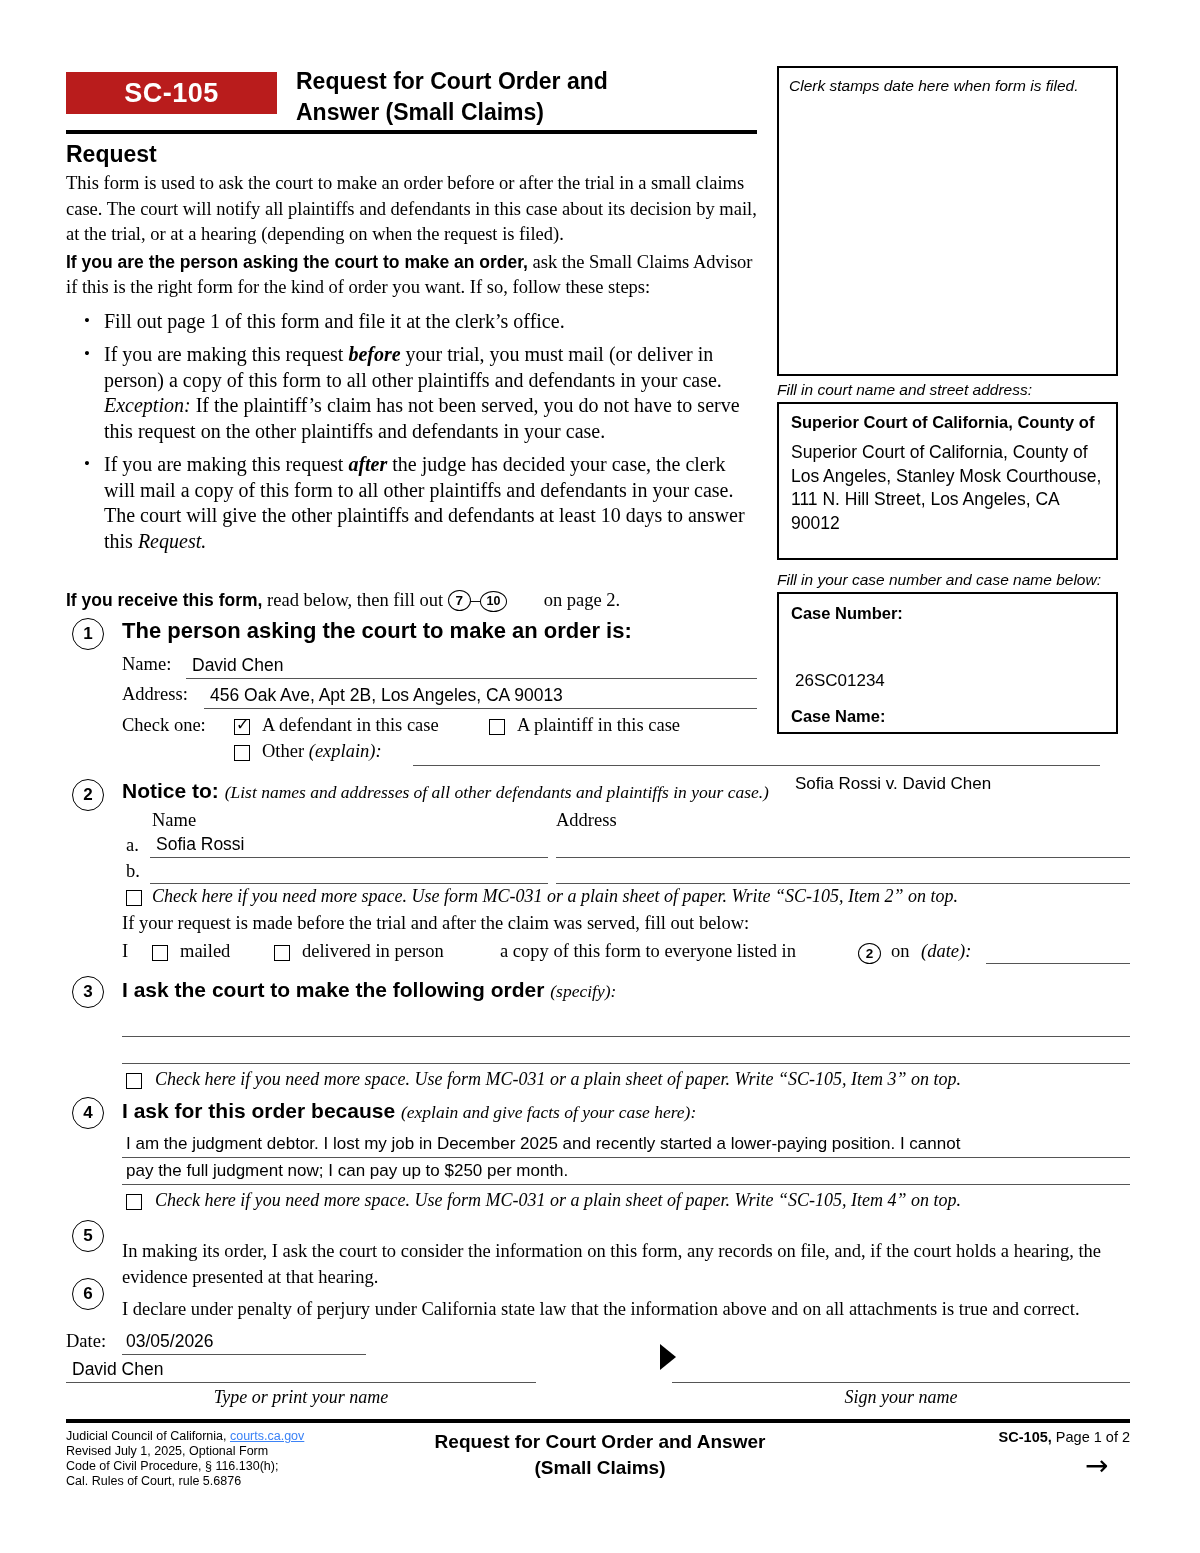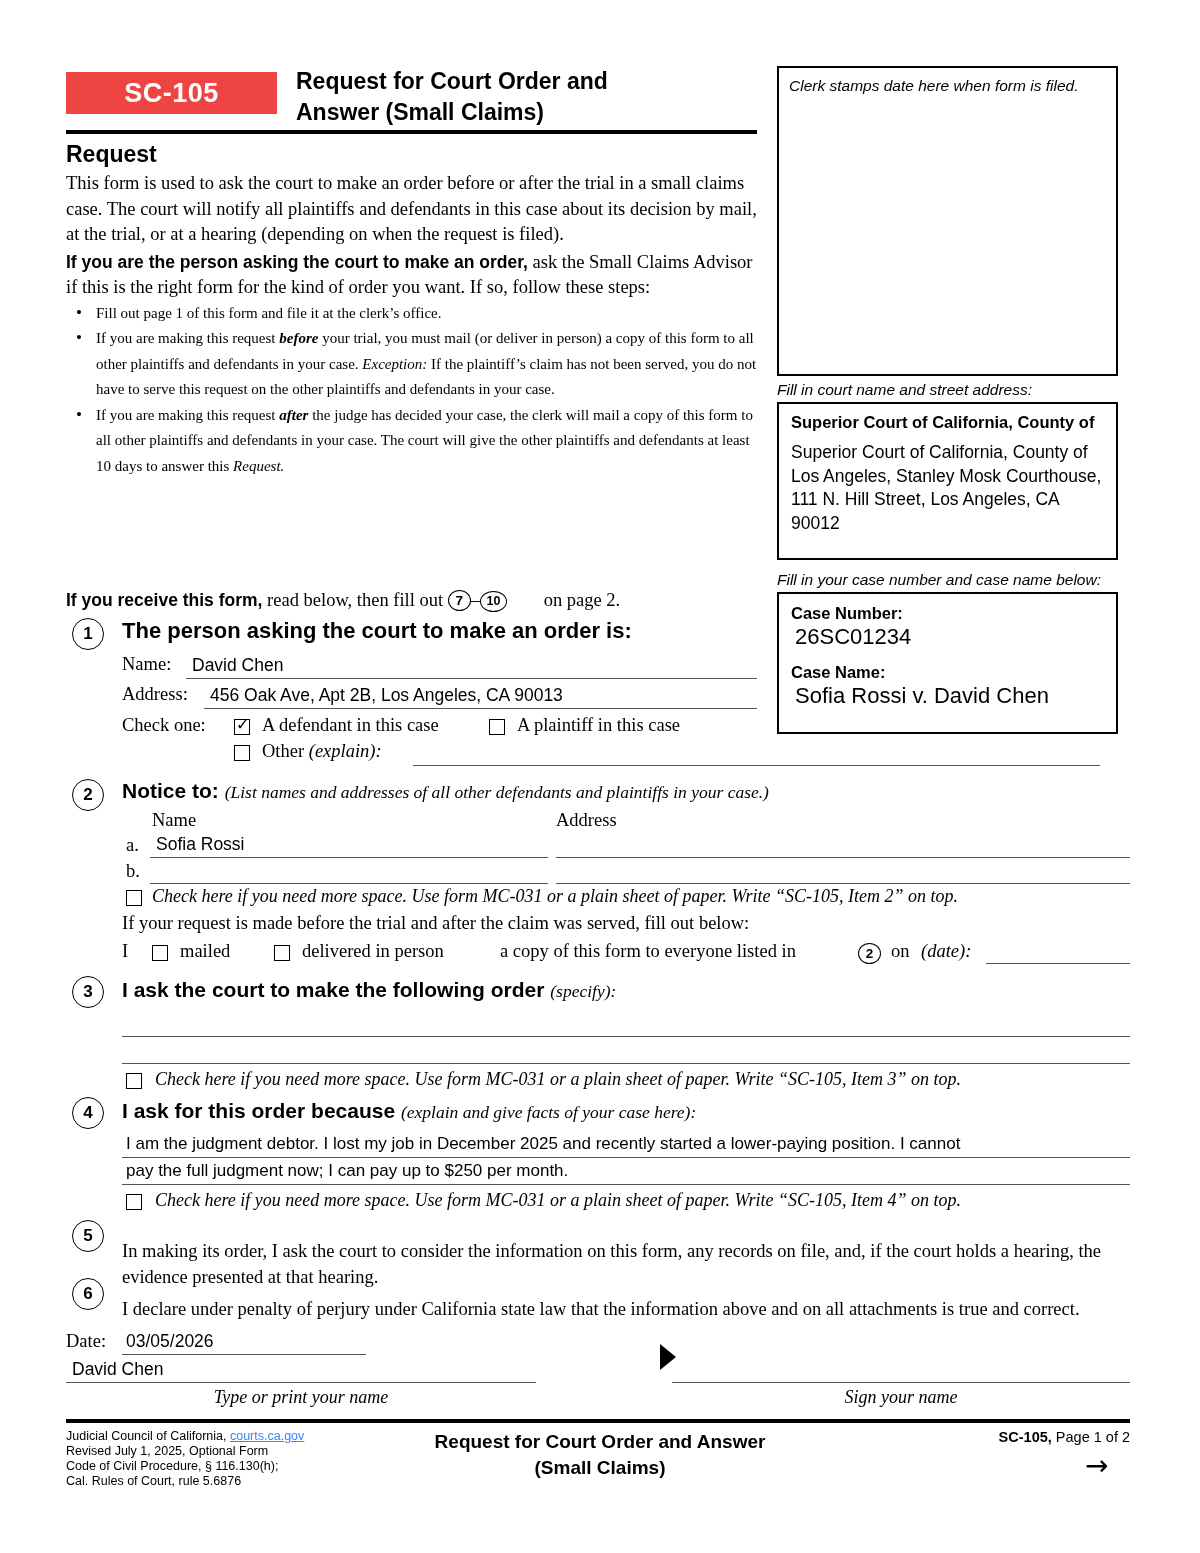--- a/index.html
+++ b/index.html
@@ -21,21 +21,21 @@
   .sans   { font-family: "Liberation Sans", sans-serif; }
   .ital   { font-style: italic; }
   .bold   { font-weight: bold; }
   .abs    { position: absolute; }
 
   
   .form-badge {
     position: absolute;
     left: 66px; top: 72px;
     width: 211px; height: 42px;
-    background: #ef4444;
+    background: #b91c1c;
     color: #ffffff;
     font-family: "Liberation Sans", sans-serif;
     font-weight: bold;
     font-size: 27px;
     letter-spacing: 0.5px;
     display: flex;
     align-items: center;
     justify-content: center;
   }
   .form-title {
@@ -74,23 +74,23 @@
   }
   .lead-bold { font-family: "Liberation Sans", sans-serif; font-weight: bold; font-size: 17.5px; }
   .bullets {
     margin: 0;
     padding: 0;
     list-style: none;
   }
   .bullets li {
     position: relative;
     padding-left: 30px;
-    font-size: 15px;
+    font-size: 20px;
     line-height: 25.5px;
-    margin: 0;
+    margin: 8px;
   }
   .bullets li::before {
     content: "\2022";
     position: absolute;
     left: 10px;
     top: -1px;
     font-size: 17px;
   }
 
   
@@ -168,23 +168,24 @@
     box-sizing: border-box;
     padding: 8px 10px 0 12px;
     font-family: "Liberation Sans", sans-serif;
   }
   .case-box .k {
     font-weight: bold;
     font-size: 16.5px;
     line-height: 23px;
   }
   .case-box .v {
-    font-size: 22px;
+    font-size: 17px;
     line-height: 24px;
     padding-left: 4px;
+    margin-top: 44px;
   }
   .case-box .sp { height: 12px; }
 
   
   .fline {
     position: absolute;
     border-bottom: 1.4px solid #555;
     height: 0;
   }
   .fval {

